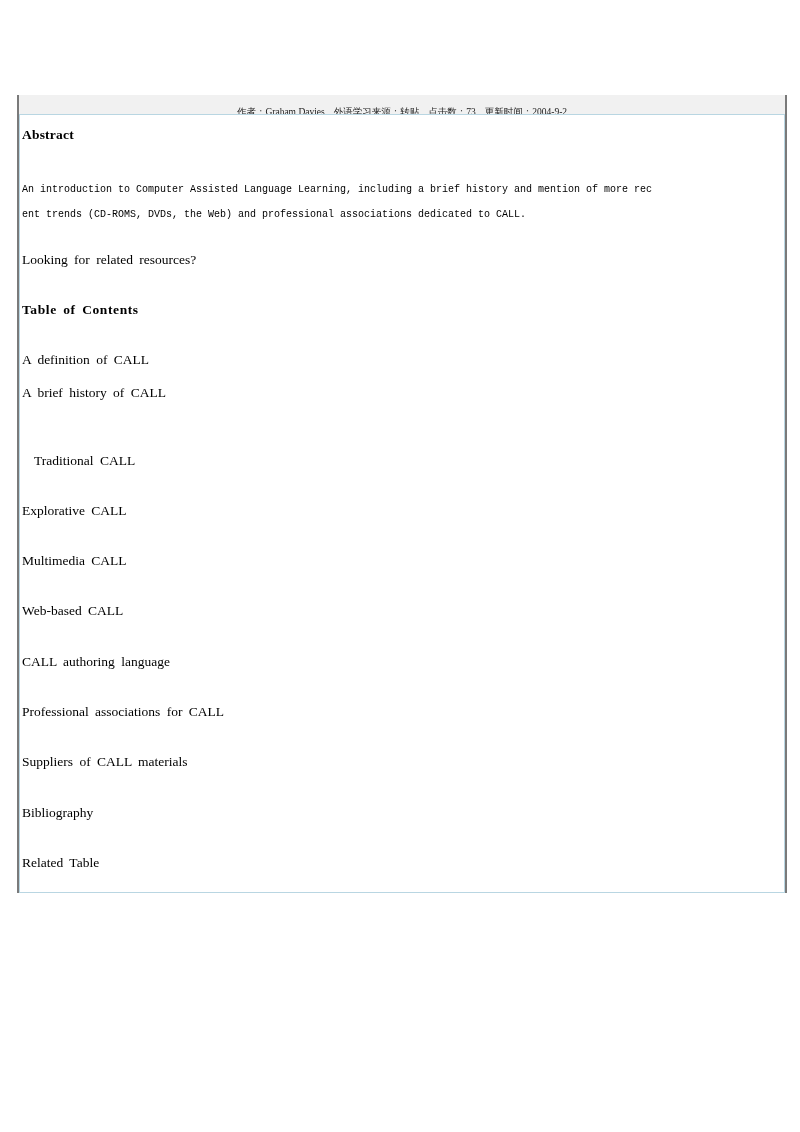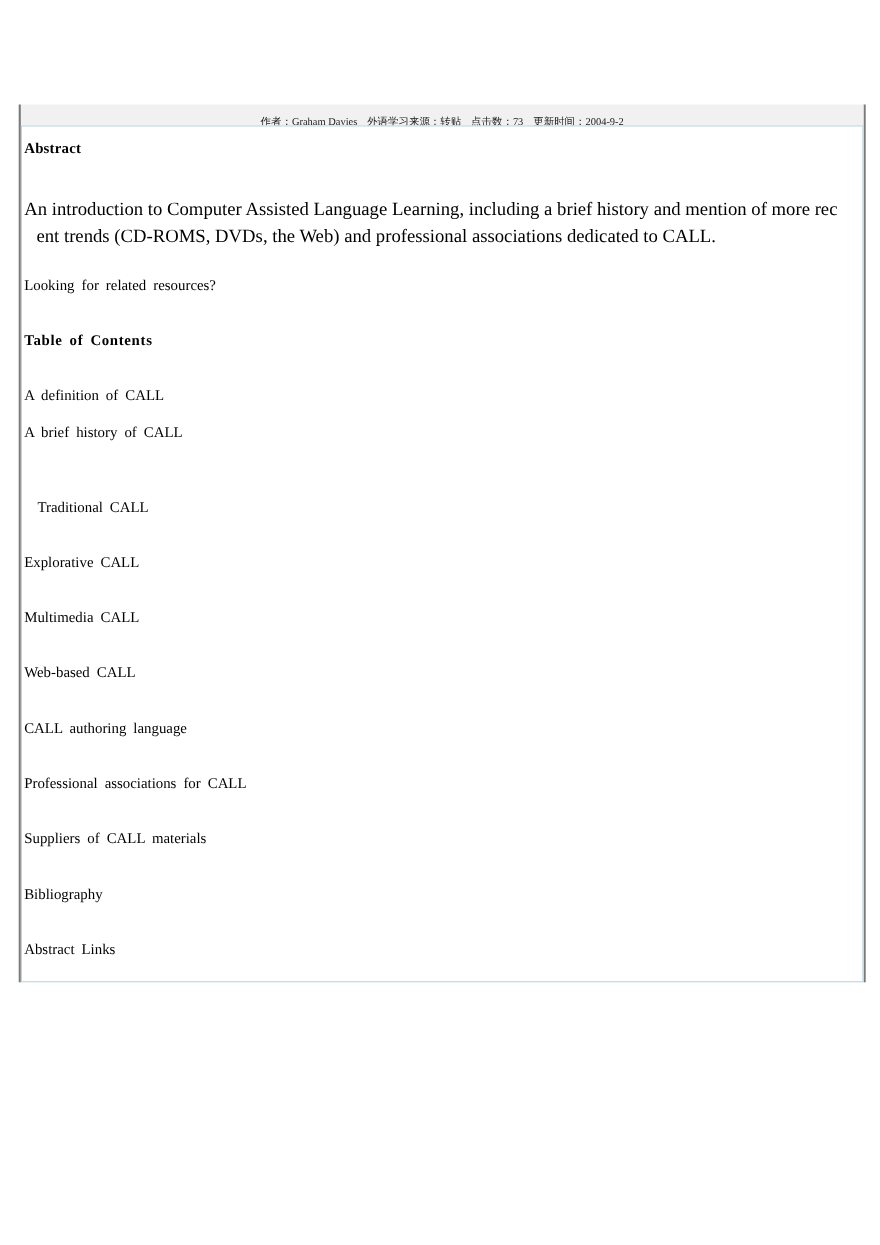--- a/index.html
+++ b/index.html
@@ -103,24 +103,25 @@
     margin: 0;
     font-size: 13.5px;
     font-weight: bold;
     line-height: 16px;
     letter-spacing: 0.6px;
     word-spacing: 2.5px;
   }
 
   p.body-text {
     margin: 0;
-    font-size: 17px;
+    font-size: 10px;
     line-height: 25px;
     text-align: justify;
     text-justify: inter-word;
+    font-family: Liberation Mono, monospace;
   }
 
   p.toc-item {
     margin: 0;
     font-size: 13.5px;
     line-height: 16px;
     word-spacing: 3px;
     white-space: nowrap;
   }
 
@@ -141,21 +142,21 @@
       </div>
     </div>
 
     <div class="content-box">
       <div class="content-inner">
 
         <h2 class="section-heading abs" style="left:1px; top:12px;">Abstract</h2>
 
         <p class="body-text abs" style="left:1px; top:62px; width:767px;">An introduction to Computer Assisted Language Learning, including a brief history and mention of more rec</p>
 
-        <p class="body-text abs" style="left:1px; top:87px; width:640px; text-align:center;">ent trends (CD-ROMS, DVDs, the Web) and professional associations dedicated to CALL.</p>
+        <p class="body-text abs" style="left:1px; top:87px; width:640px; text-align:left;">ent trends (CD-ROMS, DVDs, the Web) and professional associations dedicated to CALL.</p>
 
         <p class="toc-item abs" style="left:1px; top:137px;">Looking for related resources?</p>
 
         <h2 class="toc-heading abs" style="left:1px; top:187px;">Table of Contents</h2>
 
         <p class="toc-item abs" style="left:1px; top:237px;">A definition of CALL</p>
 
         <p class="toc-item abs" style="left:1px; top:270px;">A brief history of CALL</p>
 
         <p class="toc-item abs" style="left:13px; top:338px;">Traditional CALL</p>
@@ -167,19 +168,19 @@
         <p class="toc-item abs" style="left:1px; top:488px;">Web-based CALL</p>
 
         <p class="toc-item abs" style="left:1px; top:539px;">CALL authoring language</p>
 
         <p class="toc-item abs" style="left:1px; top:589px;">Professional associations for CALL</p>
 
         <p class="toc-item abs" style="left:1px; top:639px;">Suppliers of CALL materials</p>
 
         <p class="toc-item abs" style="left:1px; top:690px; word-spacing:0px;">Bibliography</p>
 
-        <p class="toc-item abs" style="left:1px; top:740px;">Abstract Links</p>
+        <p class="toc-item abs" style="left:1px; top:740px;">Related Table</p>
 
       </div>
     </div>
 
   </div>
 </div>
 
 </body></html>

